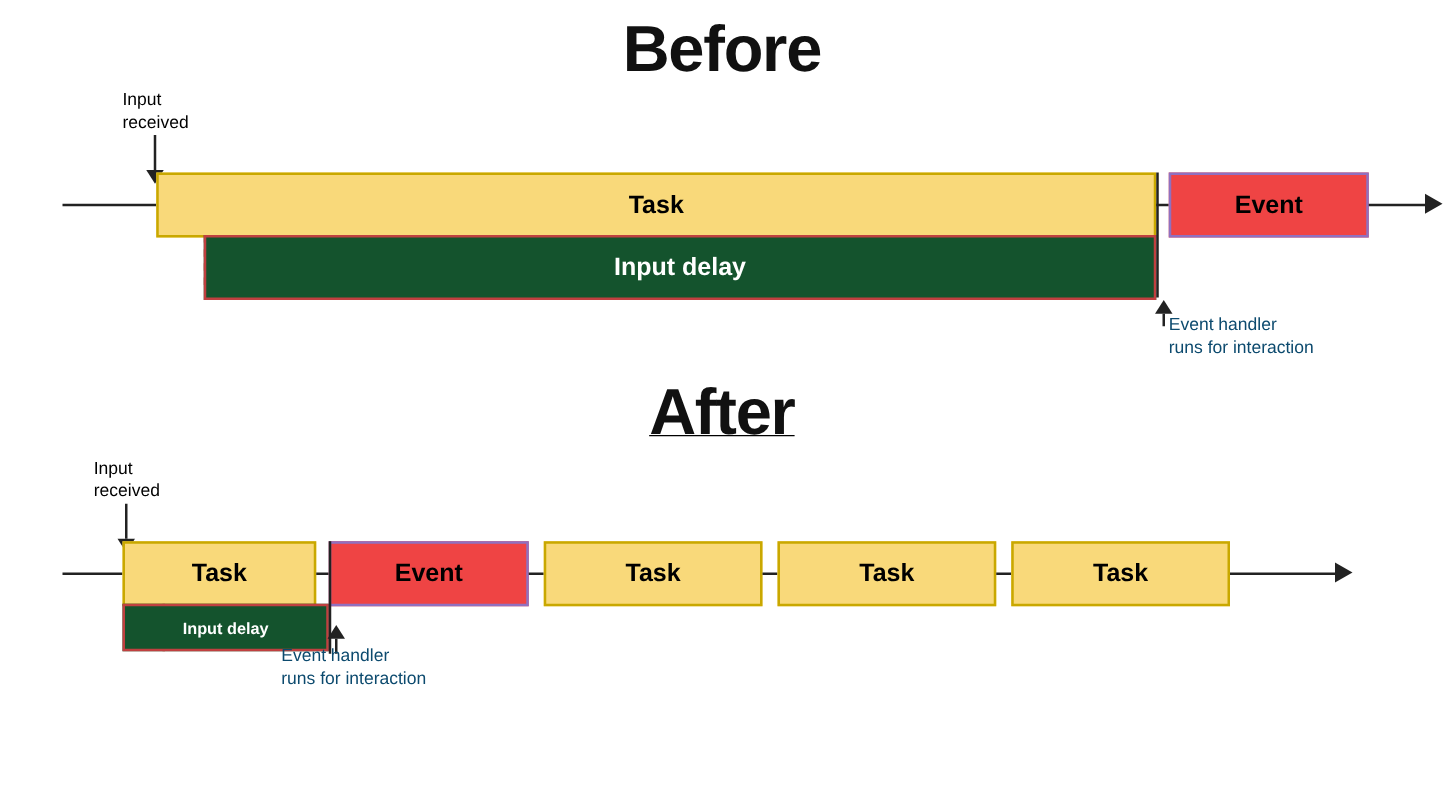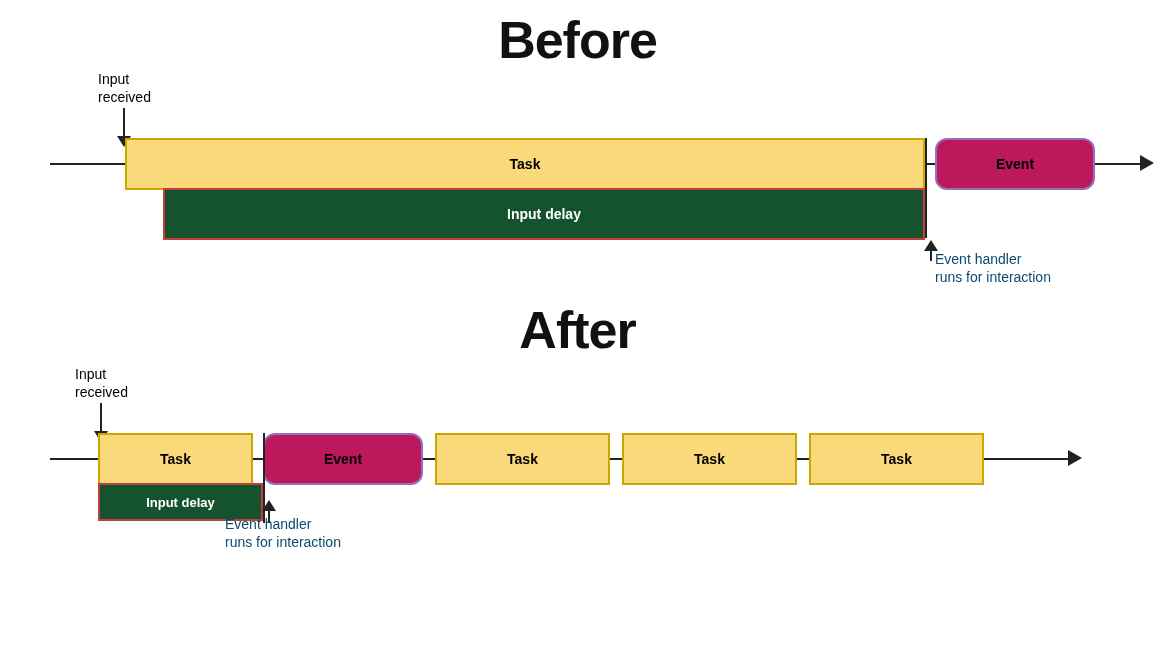--- a/index.html
+++ b/index.html
@@ -71,35 +71,34 @@
       border-right: 7px solid transparent;
       border-top: 11px solid #222;
     }
 
     
     .block {
       display: flex;
       align-items: center;
       justify-content: center;
       border: 2px solid #aaa;
-      font-size: 14px;
+      font-size: 20px;
       font-weight: 600;
       height: 52px;
       position: absolute;
     }
 
     .block-yellow {
       background: #f9d97a;
       border-color: #c9a800;
     }
 
     .block-purple {
-      background: #be185d;
+      background: #ef4444;
       border-color: #9070c0;
-      border-radius: 12px;
     }
 
     .block-red {
       background: #14532d;
       border-color: #c04040;
       color: #fff;
     }
 
     
     .dashed-v {
@@ -122,20 +121,21 @@
       color: #0c4a6e;
       line-height: 1.3;
       font-weight: 500;
     }
 
     
     .after-section {
       width: 100%;
       position: relative;
       height: 310px;
+      text-decoration: underline;
     }
   </style>
 </head>
 <body>
 
 <div class="diagram-container">
 
   <div class="before-section">
 
     <div style="text-align:center; margin-bottom: 8px;">

